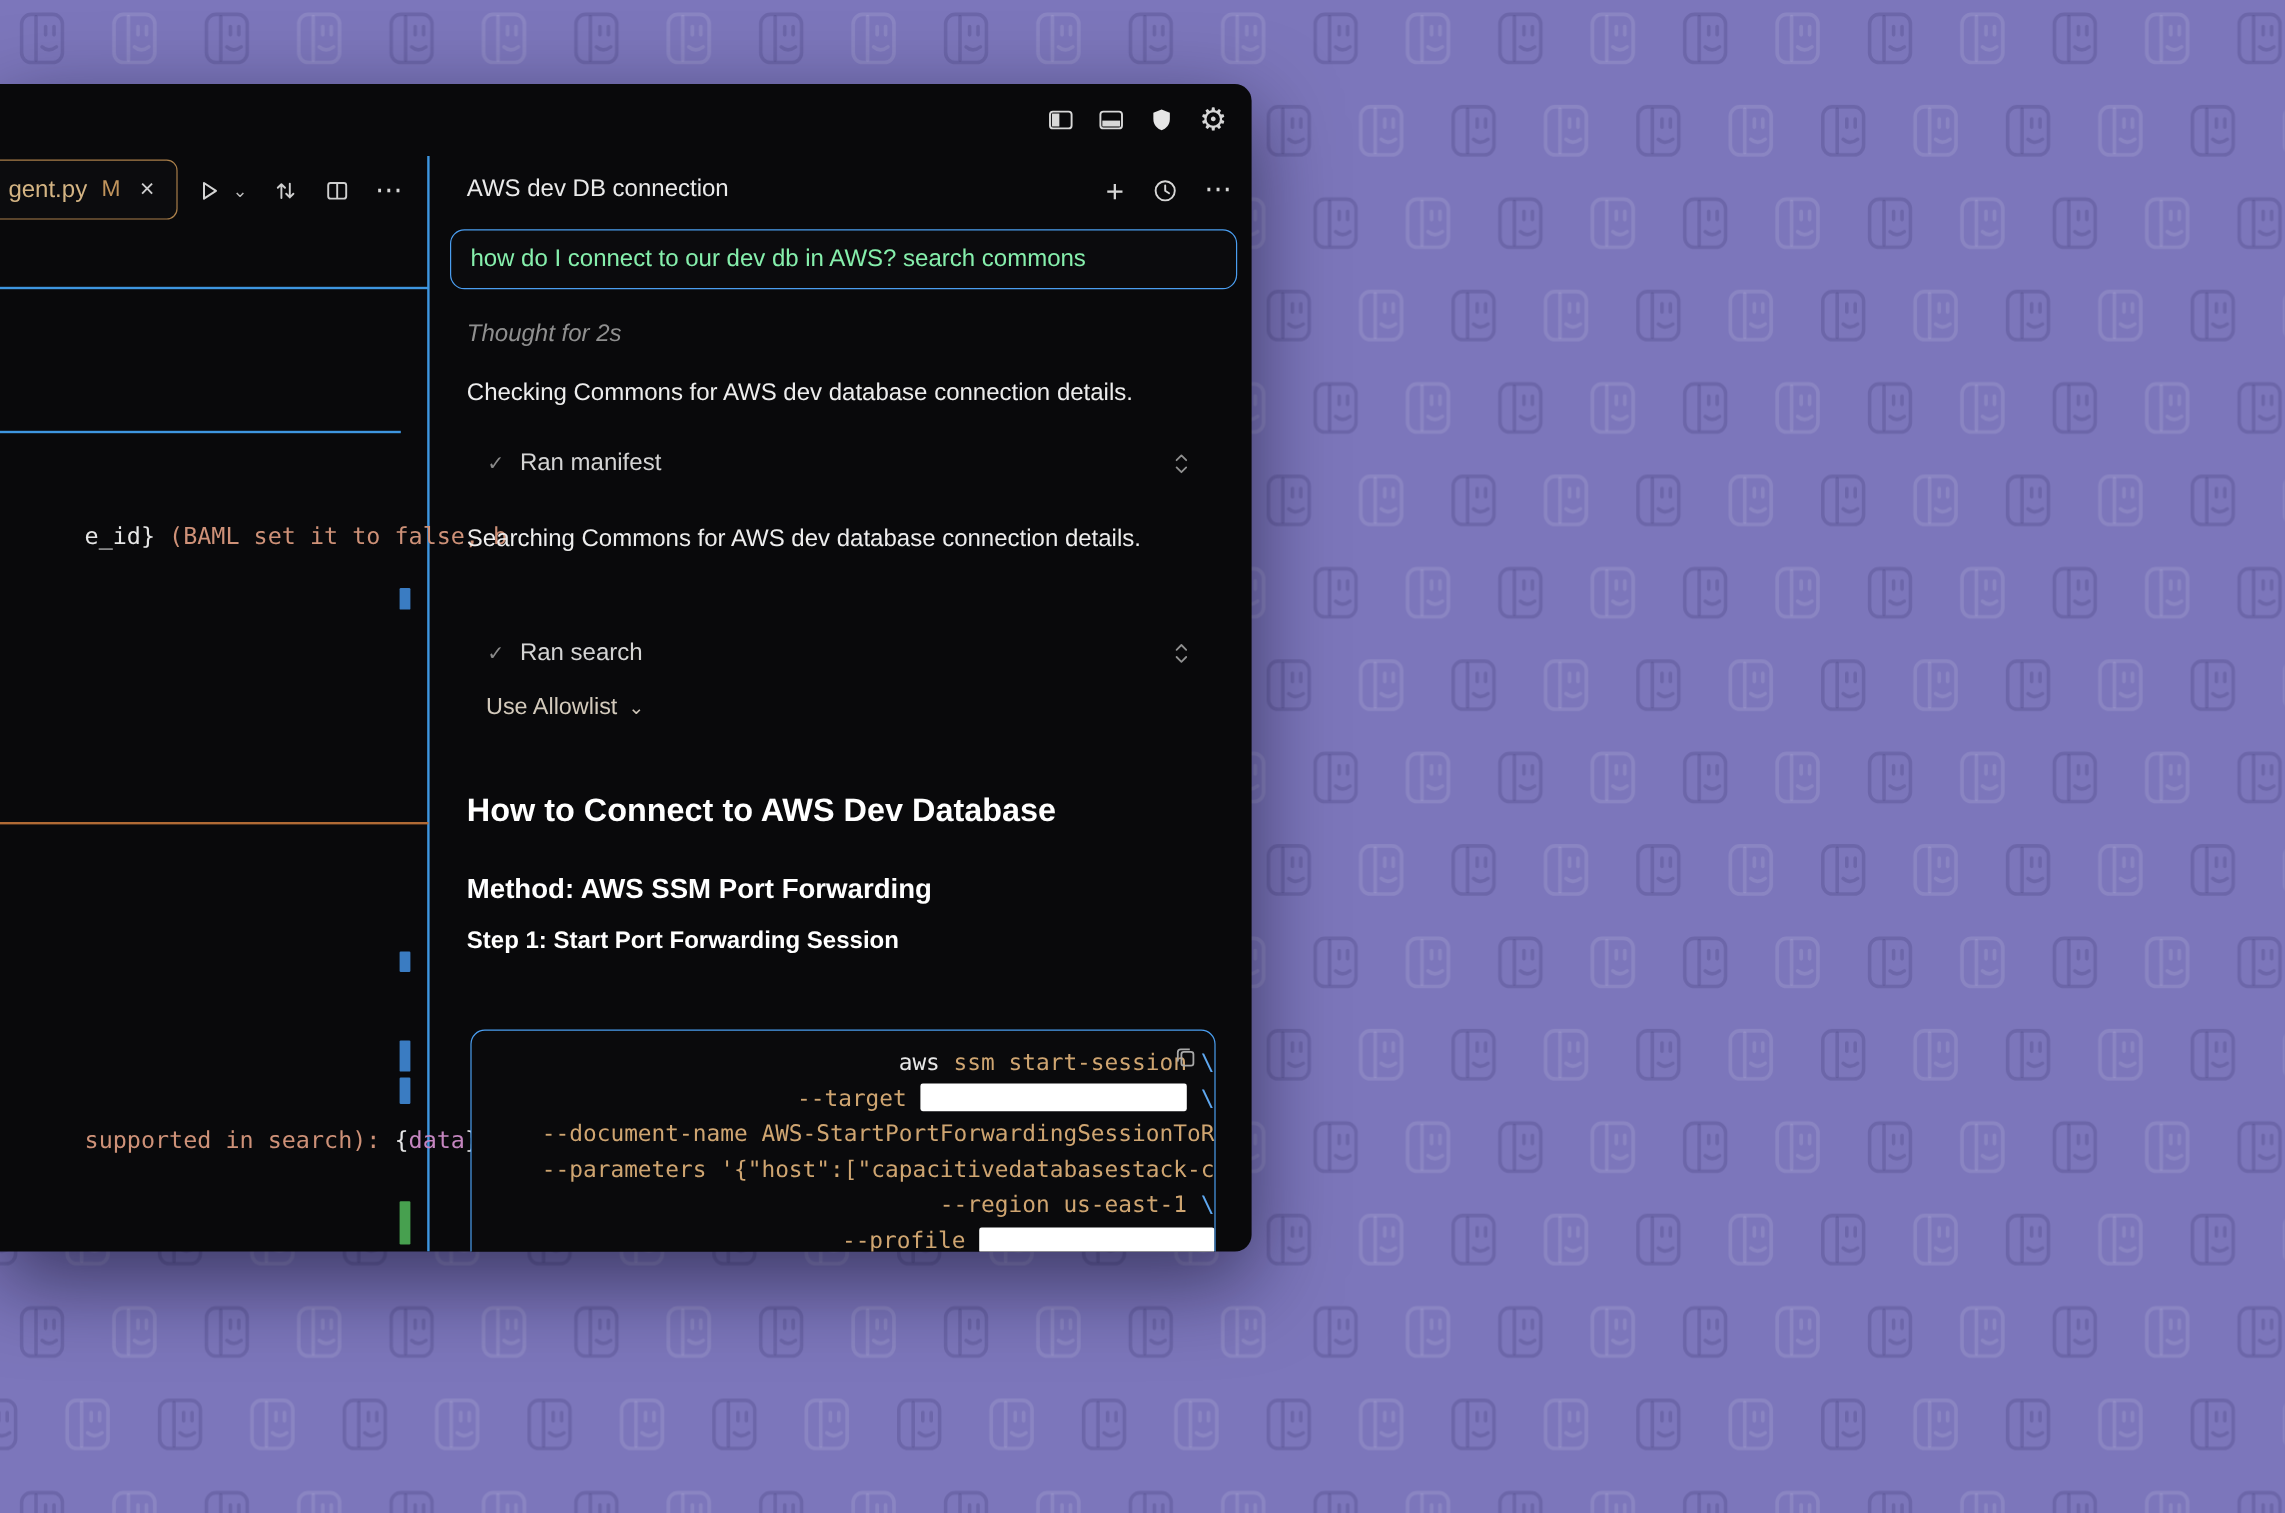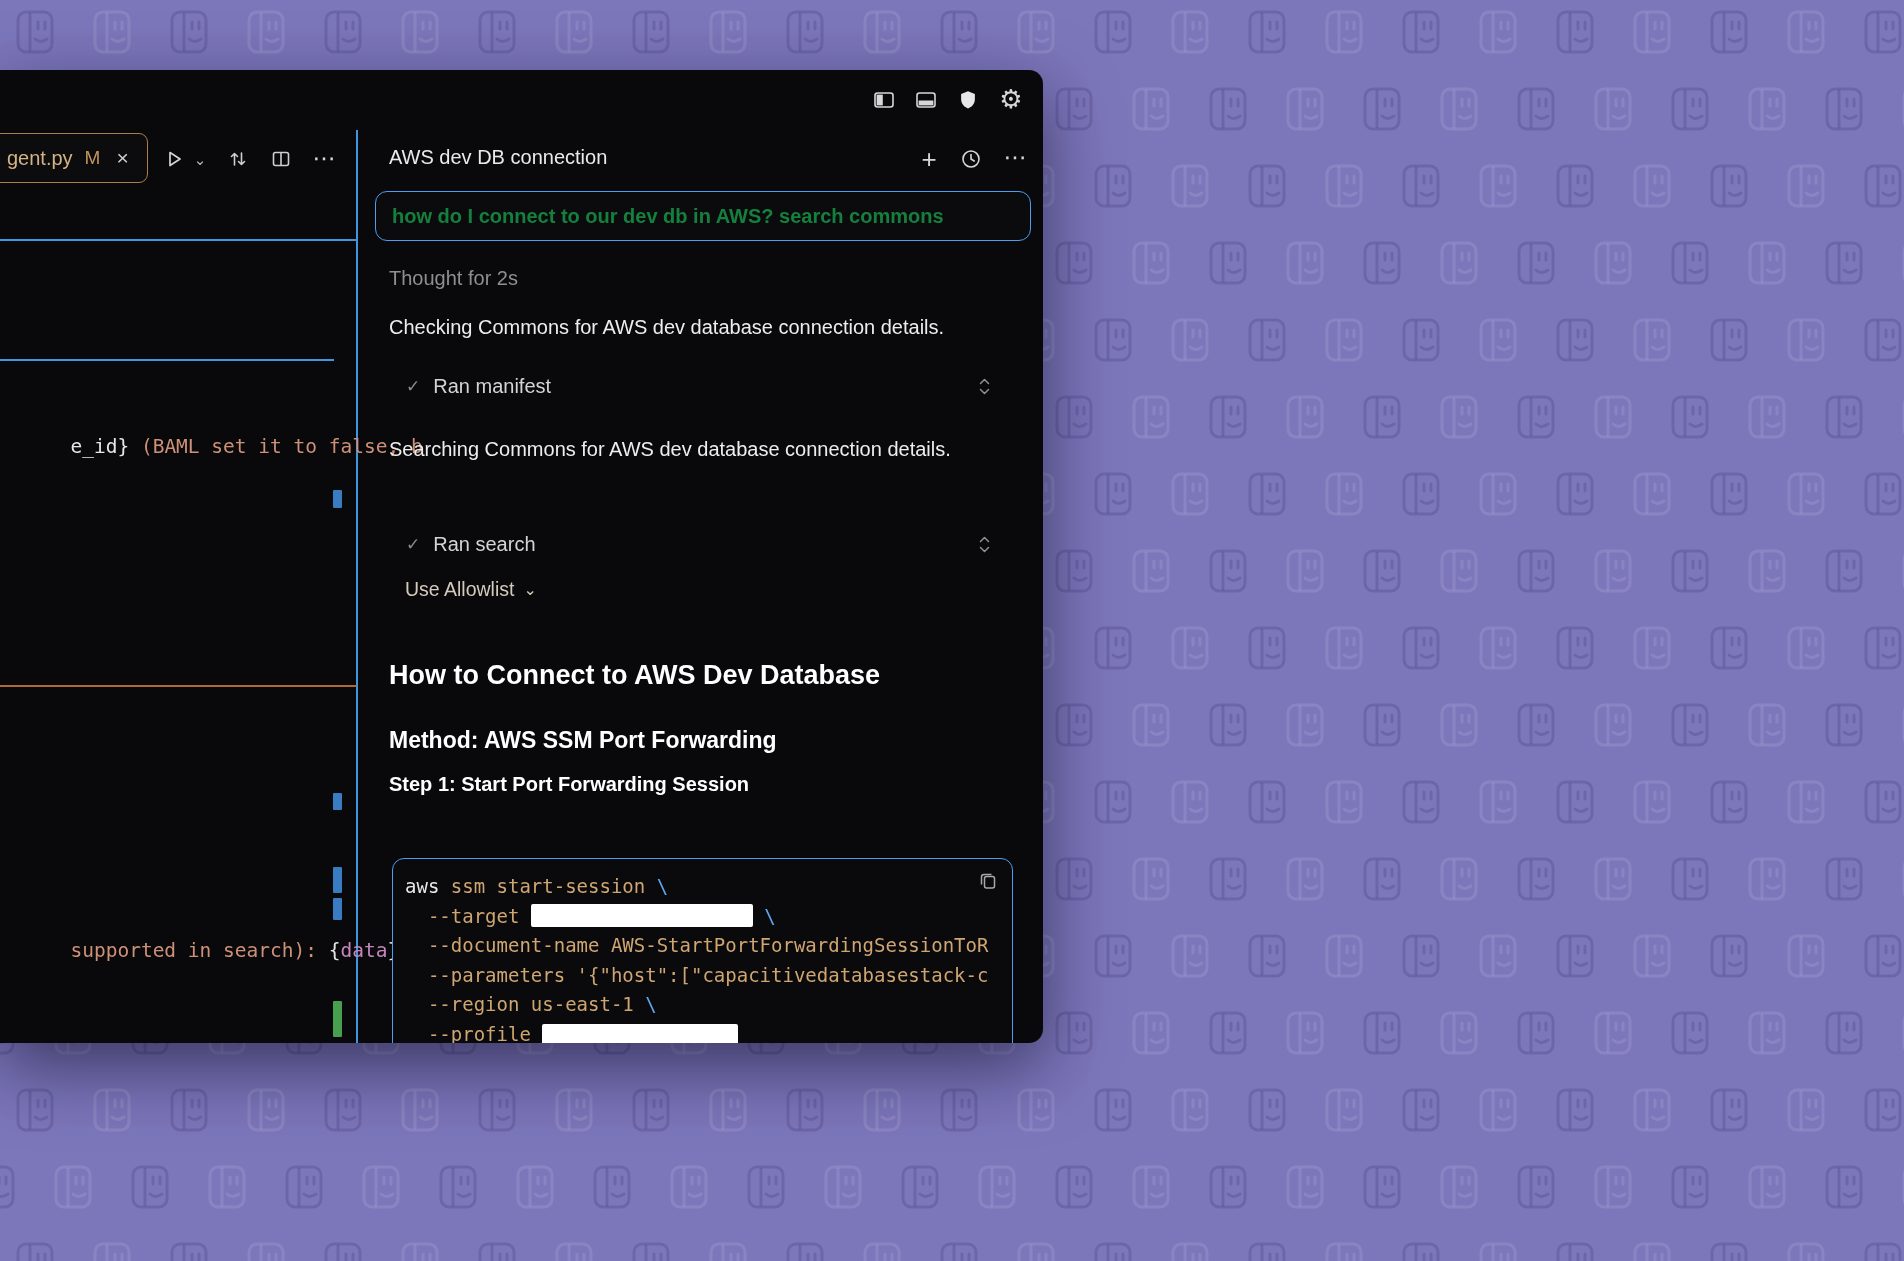--- a/index.html
+++ b/index.html
@@ -37,22 +37,22 @@
   
   .ed-line{white-space:pre;font-family:"DejaVu Sans Mono",monospace;font-size:19.5px;line-height:26px;text-align:right;}
   .c-white{color:#e6e6e6;}
   .c-str{color:#ce9178;}
   .c-var{color:#c586c0;}
 
   
   .chat-title{font-size:20px;font-weight:500;color:#eaeaea;}
   .bubble{border:1.5px solid #4b9ef0;border-radius:12px;box-sizing:border-box;
           display:flex;align-items:center;padding:0 16px;background:#0b0b0d;}
-  .bubble span{font-size:20px;color:#15803d;white-space:nowrap;overflow:hidden;font-weight:bold;}
-  .muted{color:#8f8f8f;font-size:20px;}
+  .bubble span{font-size:20px;color:#86efac;white-space:nowrap;overflow:hidden;}
+  .muted{color:#8f8f8f;font-size:20px;font-style:italic;}
   .body-text{color:#ededed;font-size:20px;line-height:32px;}
   .tool-row{display:flex;align-items:center;}
   .tool-check{color:#8a8a8a;font-size:17px;}
   .tool-label{color:#d4d4d4;font-size:20px;margin-left:13px;}
   .allow{display:flex;align-items:center;color:#d3cabc;font-size:19.5px;cursor:pointer;}
   .allow .chev{font-size:16px;margin-left:9px;color:#cfc6b8;}
   .h1{font-size:27px;font-weight:bold;color:#ffffff;}
   .h2{font-size:23px;font-weight:bold;color:#ffffff;}
   .h3{font-size:20px;font-weight:bold;color:#ffffff;text-align:center;}
 
@@ -210,21 +210,21 @@
 
     <div class="abs allow" style="left:405px;top:508px;justify-content:space-between;">
       <span>Use Allowlist</span>
       <span class="chev">⌄</span>
     </div>
 
     <div class="abs h2" style="left:389px;top:657px;">Method: AWS SSM Port Forwarding</div>
     <div class="abs h1" style="left:389px;top:590px;">How to Connect to AWS Dev Database</div>
     <div class="abs h3" style="left:389px;top:703px;">Step 1: Start Port Forwarding Session</div>
 
-    <div class="abs code-block" style="left:392px;top:788px;width:621px;height:212px;">
+    <div class="abs code-block" style="left:392px;top:788px;width:621px;height:212px;text-align:right;">
       <div class="cb-line"><span class="k-cmd">aws</span><span class="k-tan"> ssm start-session </span><span class="k-blue">\</span></div>
       <div class="cb-line"><span class="k-tan">  --target </span><span class="redact" style="width:222px;height:23px;"></span><span class="k-blue"> \</span></div>
       <div class="cb-line"><span class="k-tan">  --document-name AWS-StartPortForwardingSessionToR</span></div>
       <div class="cb-line"><span class="k-tan">  --parameters '{"host":["capacitivedatabasestack-c</span></div>
       <div class="cb-line"><span class="k-tan">  --region us-east-1 </span><span class="k-blue">\</span></div>
       <div class="cb-line"><span class="k-tan">  --profile </span><span class="redact" style="width:196px;height:21px;"></span></div>
       <div class="copy-btn">
         <svg width="20" height="20" viewBox="0 0 20 20" fill="none" stroke="#a8a8a8" stroke-width="1.5" stroke-linejoin="round">
           <rect x="6.5" y="5.5" width="10" height="11.5" rx="2"></rect>
           <path d="M13.5 3.5 H6 A2.5 2.5 0 0 0 3.5 6 V13.5"></path>

